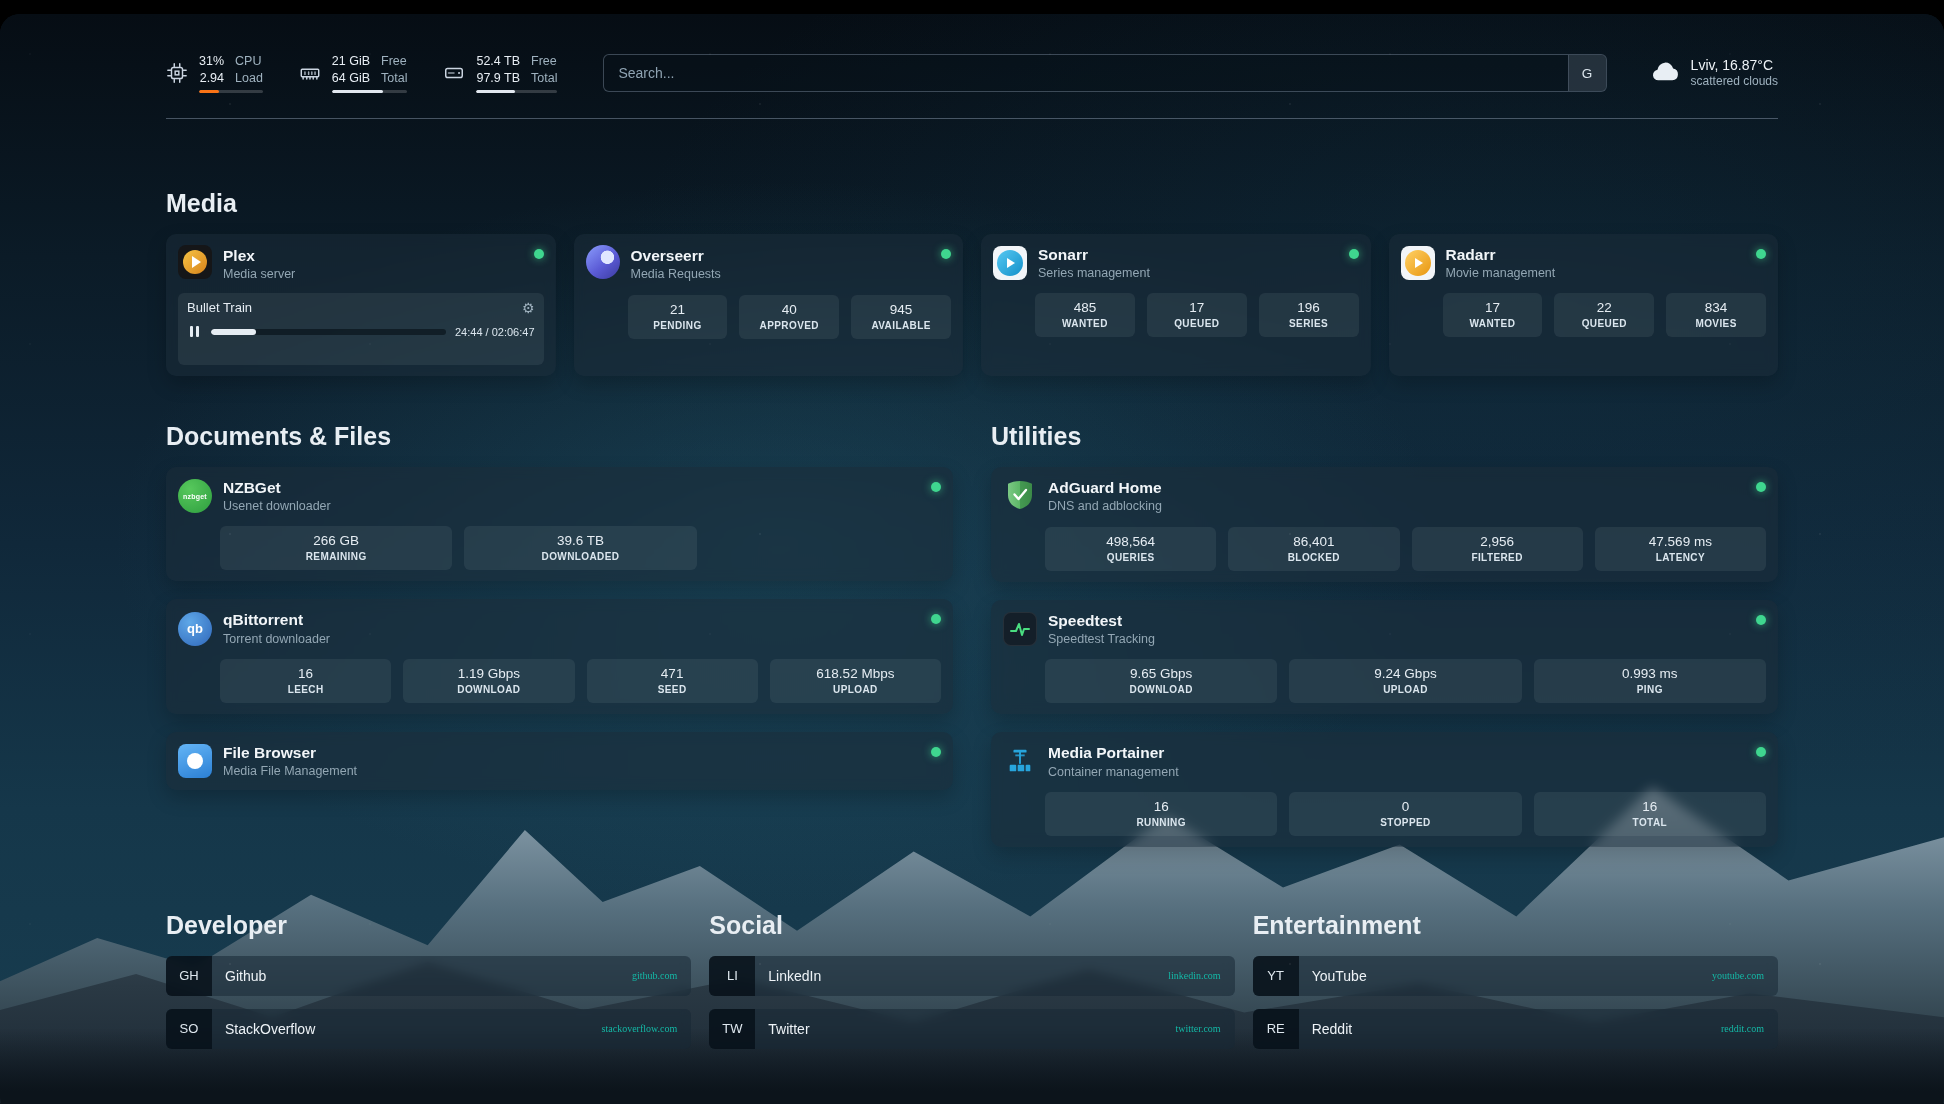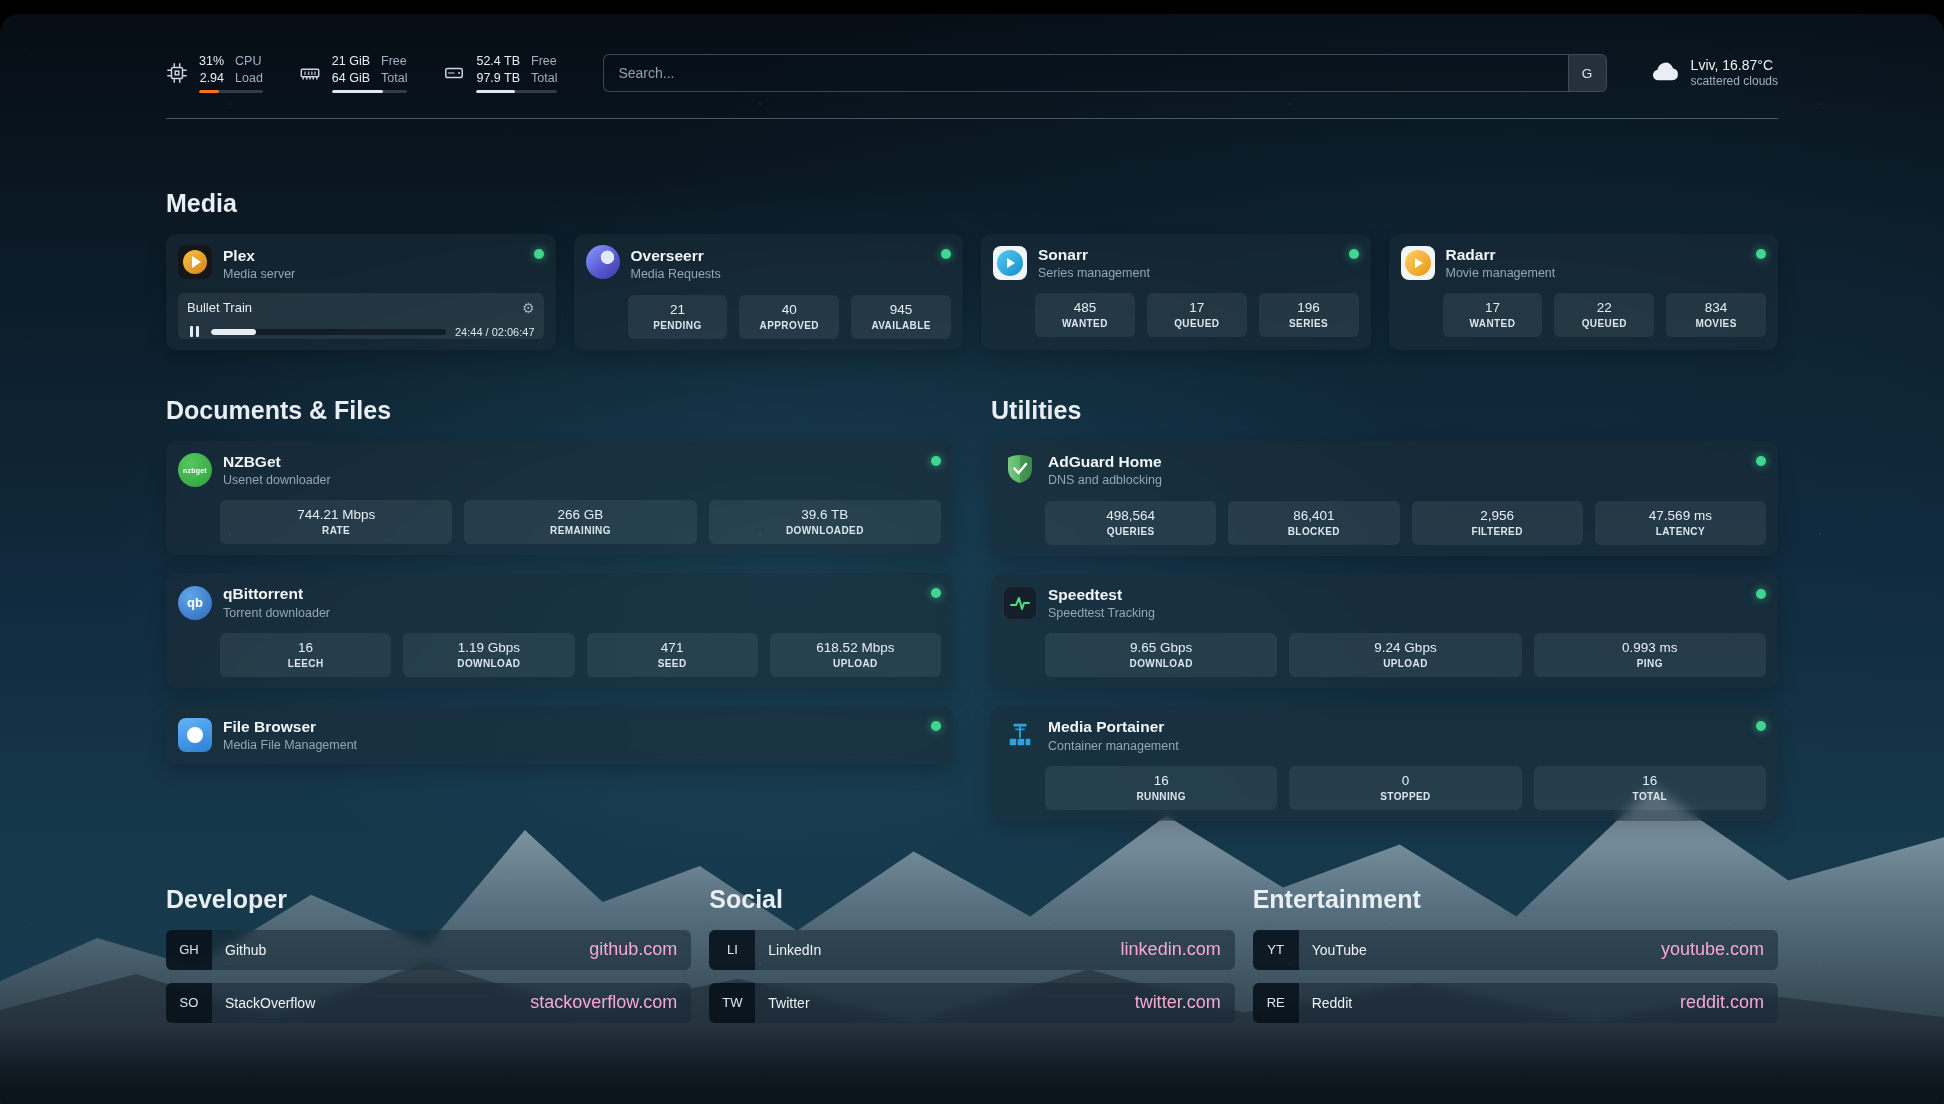--- a/index.html
+++ b/index.html
@@ -90,38 +90,38 @@
   .service-text { display:flex; flex-direction:column; line-height:1.3; }
   .service-name { font-size:15.5px; font-weight:600; color:#f2f6f9; }
   .service-subtitle { font-size:12.5px; color:#93a7b4; }
   .status-dot { width:10px; height:10px; border-radius:50%; margin-left:auto; align-self:flex-start; margin-top:4px; box-shadow:0 0 8px rgba(63,214,143,.7); }
 
   .stats { display:grid; gap:12px; margin-top:12px;padding-left:42px; }
   .stat { background:rgba(222,235,244,.075); border-radius:6px; text-align:center; padding:7px 4px 8px; }
   .stat-value { font-size:13.5px; color:#e6edf3; white-space:nowrap; }
   .stat-label { font-size:10px; font-weight:700; color:#dbe6ee; letter-spacing:.4px; margin-top:3px; }
 
-  .player { margin-top:10px; background:rgba(222,235,244,.075); border-radius:6px; padding:7px 9px 0; }
+  .player { margin-top:10px; background:rgba(222,235,244,.075); border-radius:6px; padding:7px 9px 26px; }
   .player-top { display:flex; align-items:center; }
   .player-title { font-size:13px; color:#e6edf3; }
   .gear { margin-left:auto; color:#9fb2bf; font-size:14px; line-height:1; }
   .player-bottom { display:flex; align-items:center; gap:9px; margin-top:9px; }
   .pause { display:flex; gap:3px; padding:2px 3px; }
   .pause i { display:block; width:3px; height:11px; background:#e6edf3; border-radius:1px; }
   .ptrack { flex:1; height:6px; border-radius:3px; background:rgba(8,17,24,.65); position:relative; overflow:hidden; }
   .pfill { position:absolute; left:0; top:0; bottom:0; background:#e6edf3; border-radius:3px; }
   .ptime { font-size:11px; color:#dbe6ee; white-space:nowrap; }
 
   
   .bookmarks { display:grid; grid-template-columns:repeat(3,1fr); gap:18px; margin-top:64px; }
   .bm-list { display:flex; flex-direction:column; gap:13px; }
   .bookmark { display:flex; align-items:center; height:40px; background:rgba(24,40,52,.55); backdrop-filter:blur(5px); border-radius:6px; overflow:hidden; text-decoration:none; }
   .bm-abbr { width:46px; align-self:stretch; display:flex; align-items:center; justify-content:center; background:rgba(7,16,23,.78); color:#dfe8ef; font-size:13px; }
   .bm-name { margin-left:13px; color:#eef3f7; font-size:14px; }
-  .bm-url { margin-left:auto; margin-right:14px; color:#f9a8d4; font-size:18px; }
+  .bm-url { margin-left:auto; margin-right:14px; color:#14b8a6; font-size:10px;font-family:Liberation Serif, serif; }
 
   
   .ic { width:34px; height:34px; border-radius:8px; position:relative; display:inline-flex; align-items:center; justify-content:center; flex:none; }
   .ic-plex { background:#151618; }
   .plex-circle { position:absolute; inset:5px; border-radius:50%; background:linear-gradient(135deg,#f6c344,#d7831b); display:flex; align-items:center; justify-content:center; }
   .tri { width:0; height:0; border-left:9px solid #fff; border-top:6px solid transparent; border-bottom:6px solid transparent; margin-left:3px; }
   .ic-overseerr { border-radius:50%; background:
       radial-gradient(circle at 63% 36%, #e0e7ff 0 21%, transparent 23%),
       linear-gradient(140deg,#8b9dfc 0%,#5b5bd6 55%,#3b3ba0 100%); }
   .ic-sonarr, .ic-radarr { background:#f2f5f8; }
@@ -373,24 +373,20 @@
       <span class="service-icon" data-interactable="false"><span class="ic ic-nzbget">
                     <span class="ic-text">nzbget</span>
                   </span></span>
       <div class="service-text" data-interactable="false">
         <div class="service-name" data-interactable="false">NZBGet</div>
         <div class="service-subtitle" data-interactable="false">Usenet downloader</div>
       </div>
       <span class="status-dot" data-interactable="false" style="background: rgb(63, 214, 143);"></span>
     </div>
     <div class="stats" data-interactable="false" style="grid-template-columns: repeat(3, 1fr);">
-                <div class="stat" data-interactable="false">
-    <div class="stat-value" data-interactable="false">744.21 Mbps</div>
-    <div class="stat-label" data-interactable="false">RATE</div>
-  </div>
                 <div class="stat" data-interactable="false">
     <div class="stat-value" data-interactable="false">266 GB</div>
     <div class="stat-label" data-interactable="false">REMAINING</div>
   </div>
                 <div class="stat" data-interactable="false">
     <div class="stat-value" data-interactable="false">39.6 TB</div>
     <div class="stat-label" data-interactable="false">DOWNLOADED</div>
   </div>
               </div>
   </div>

